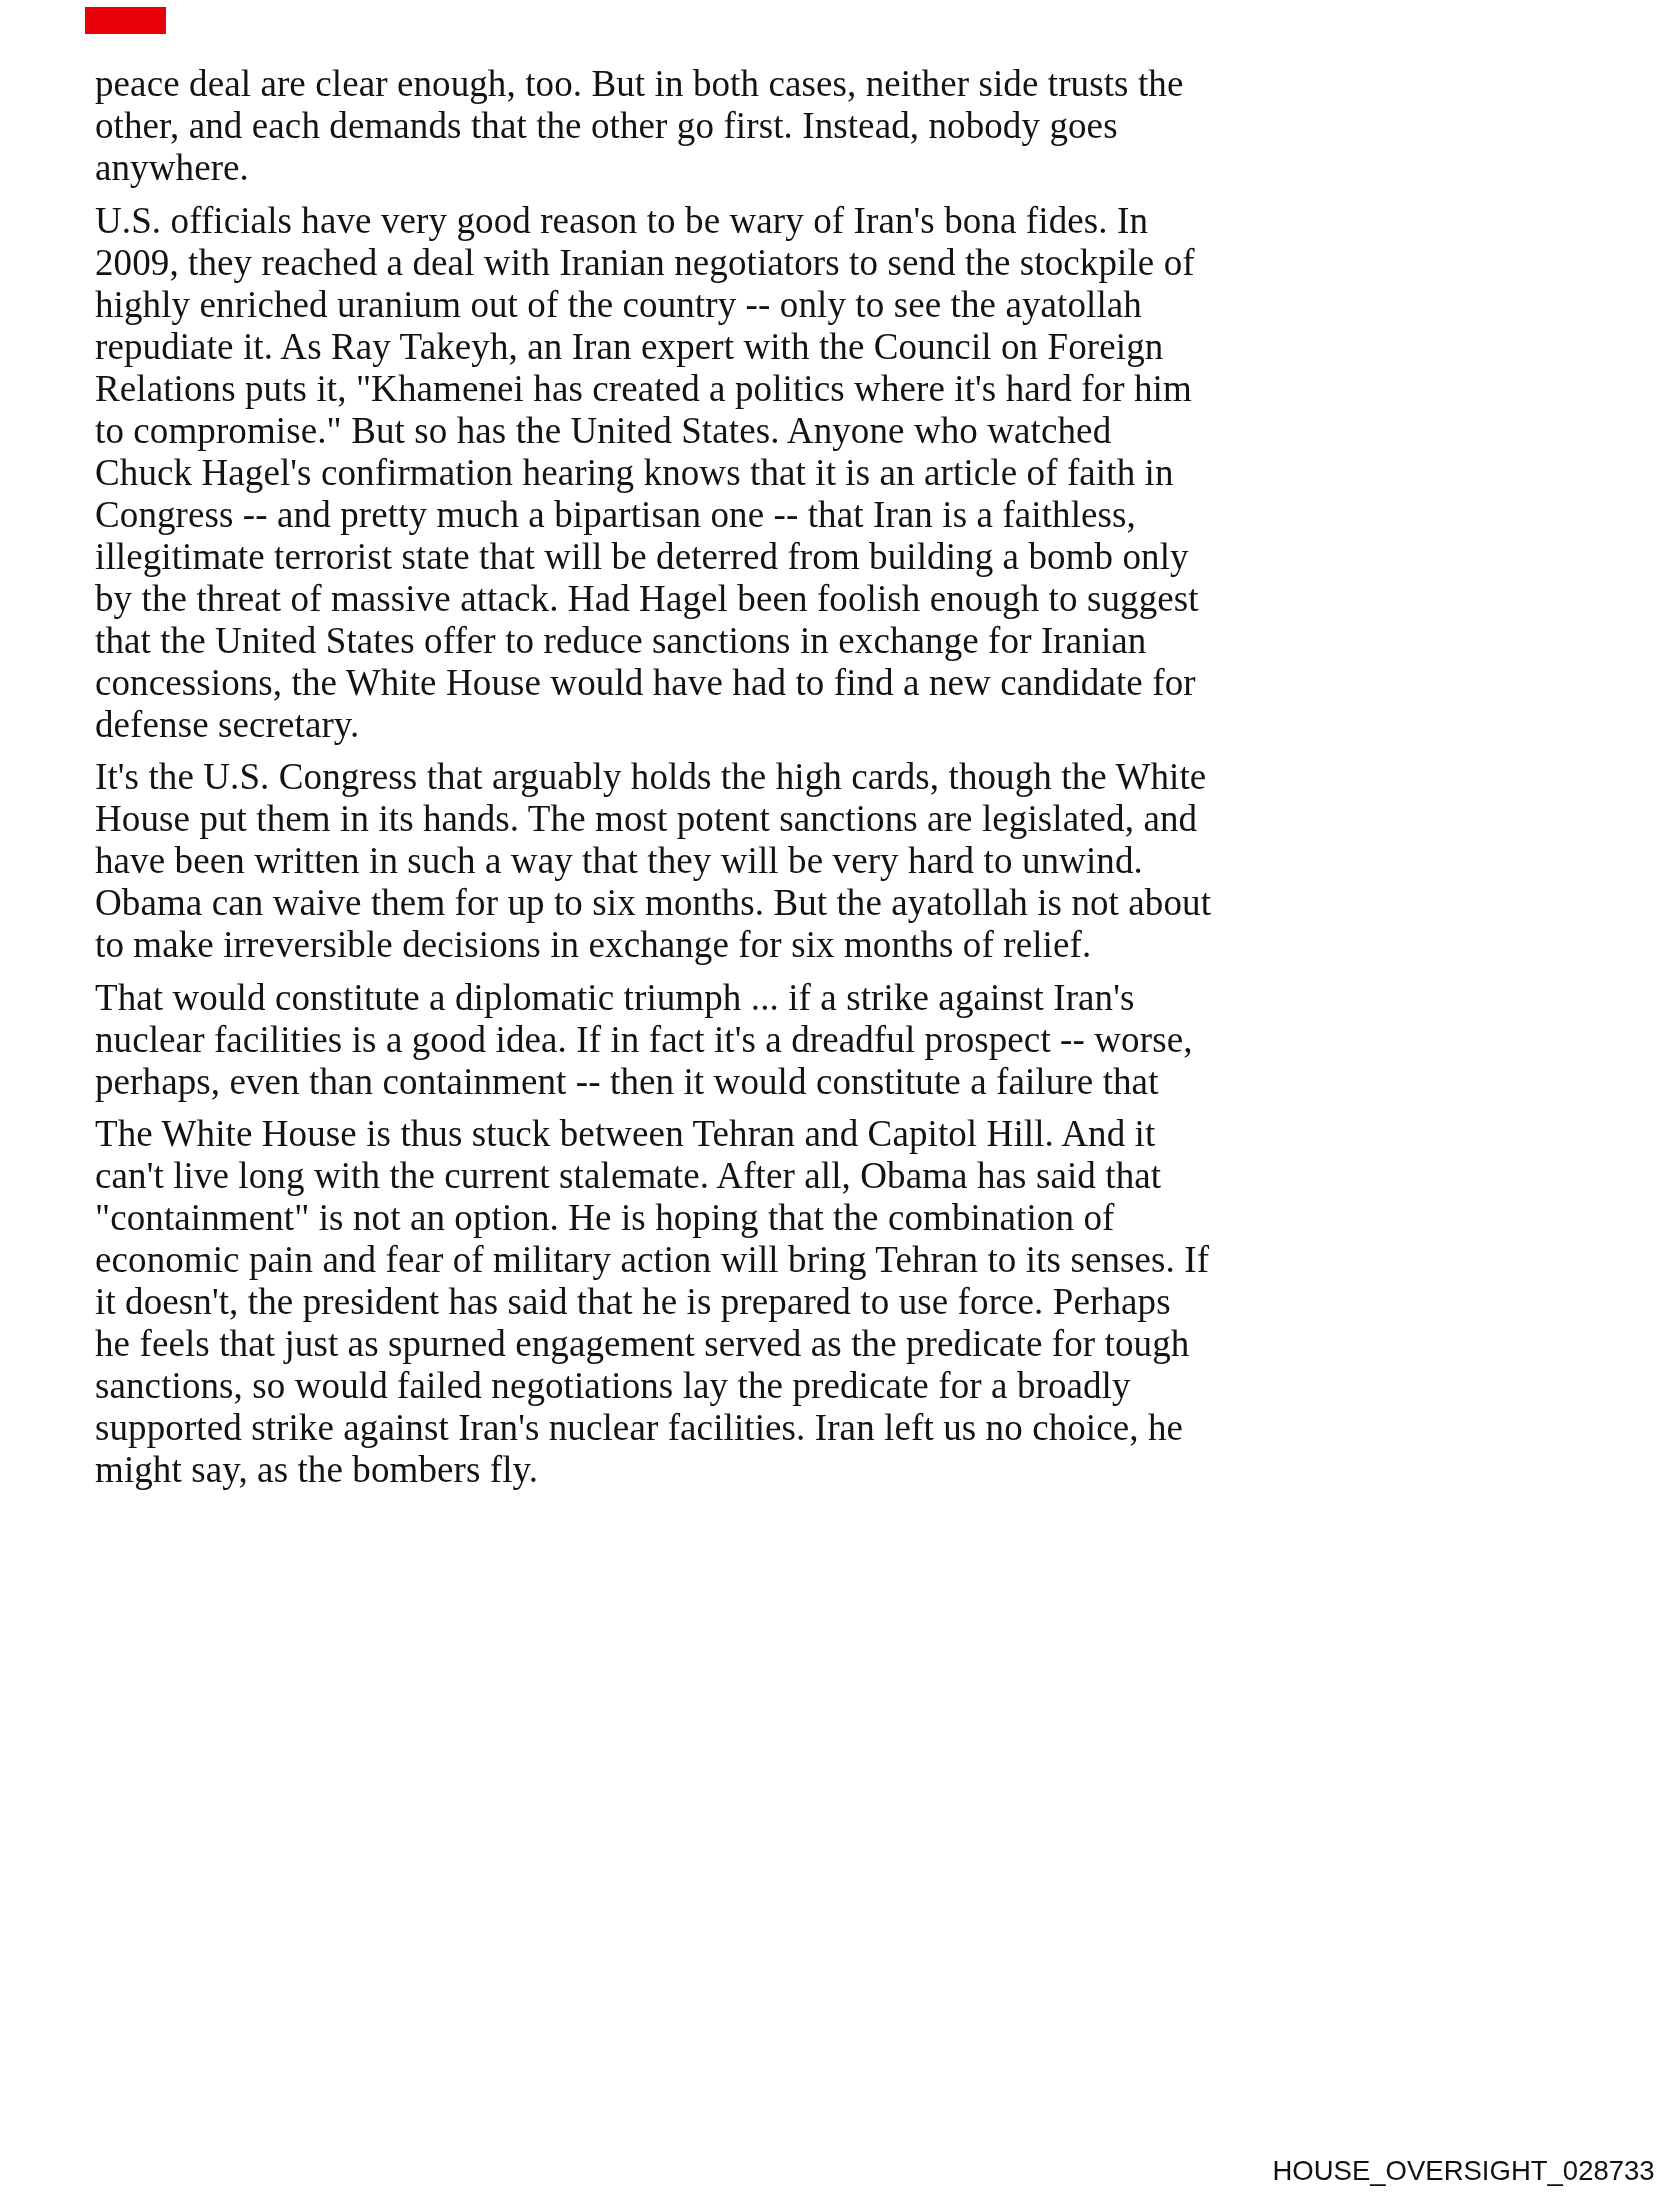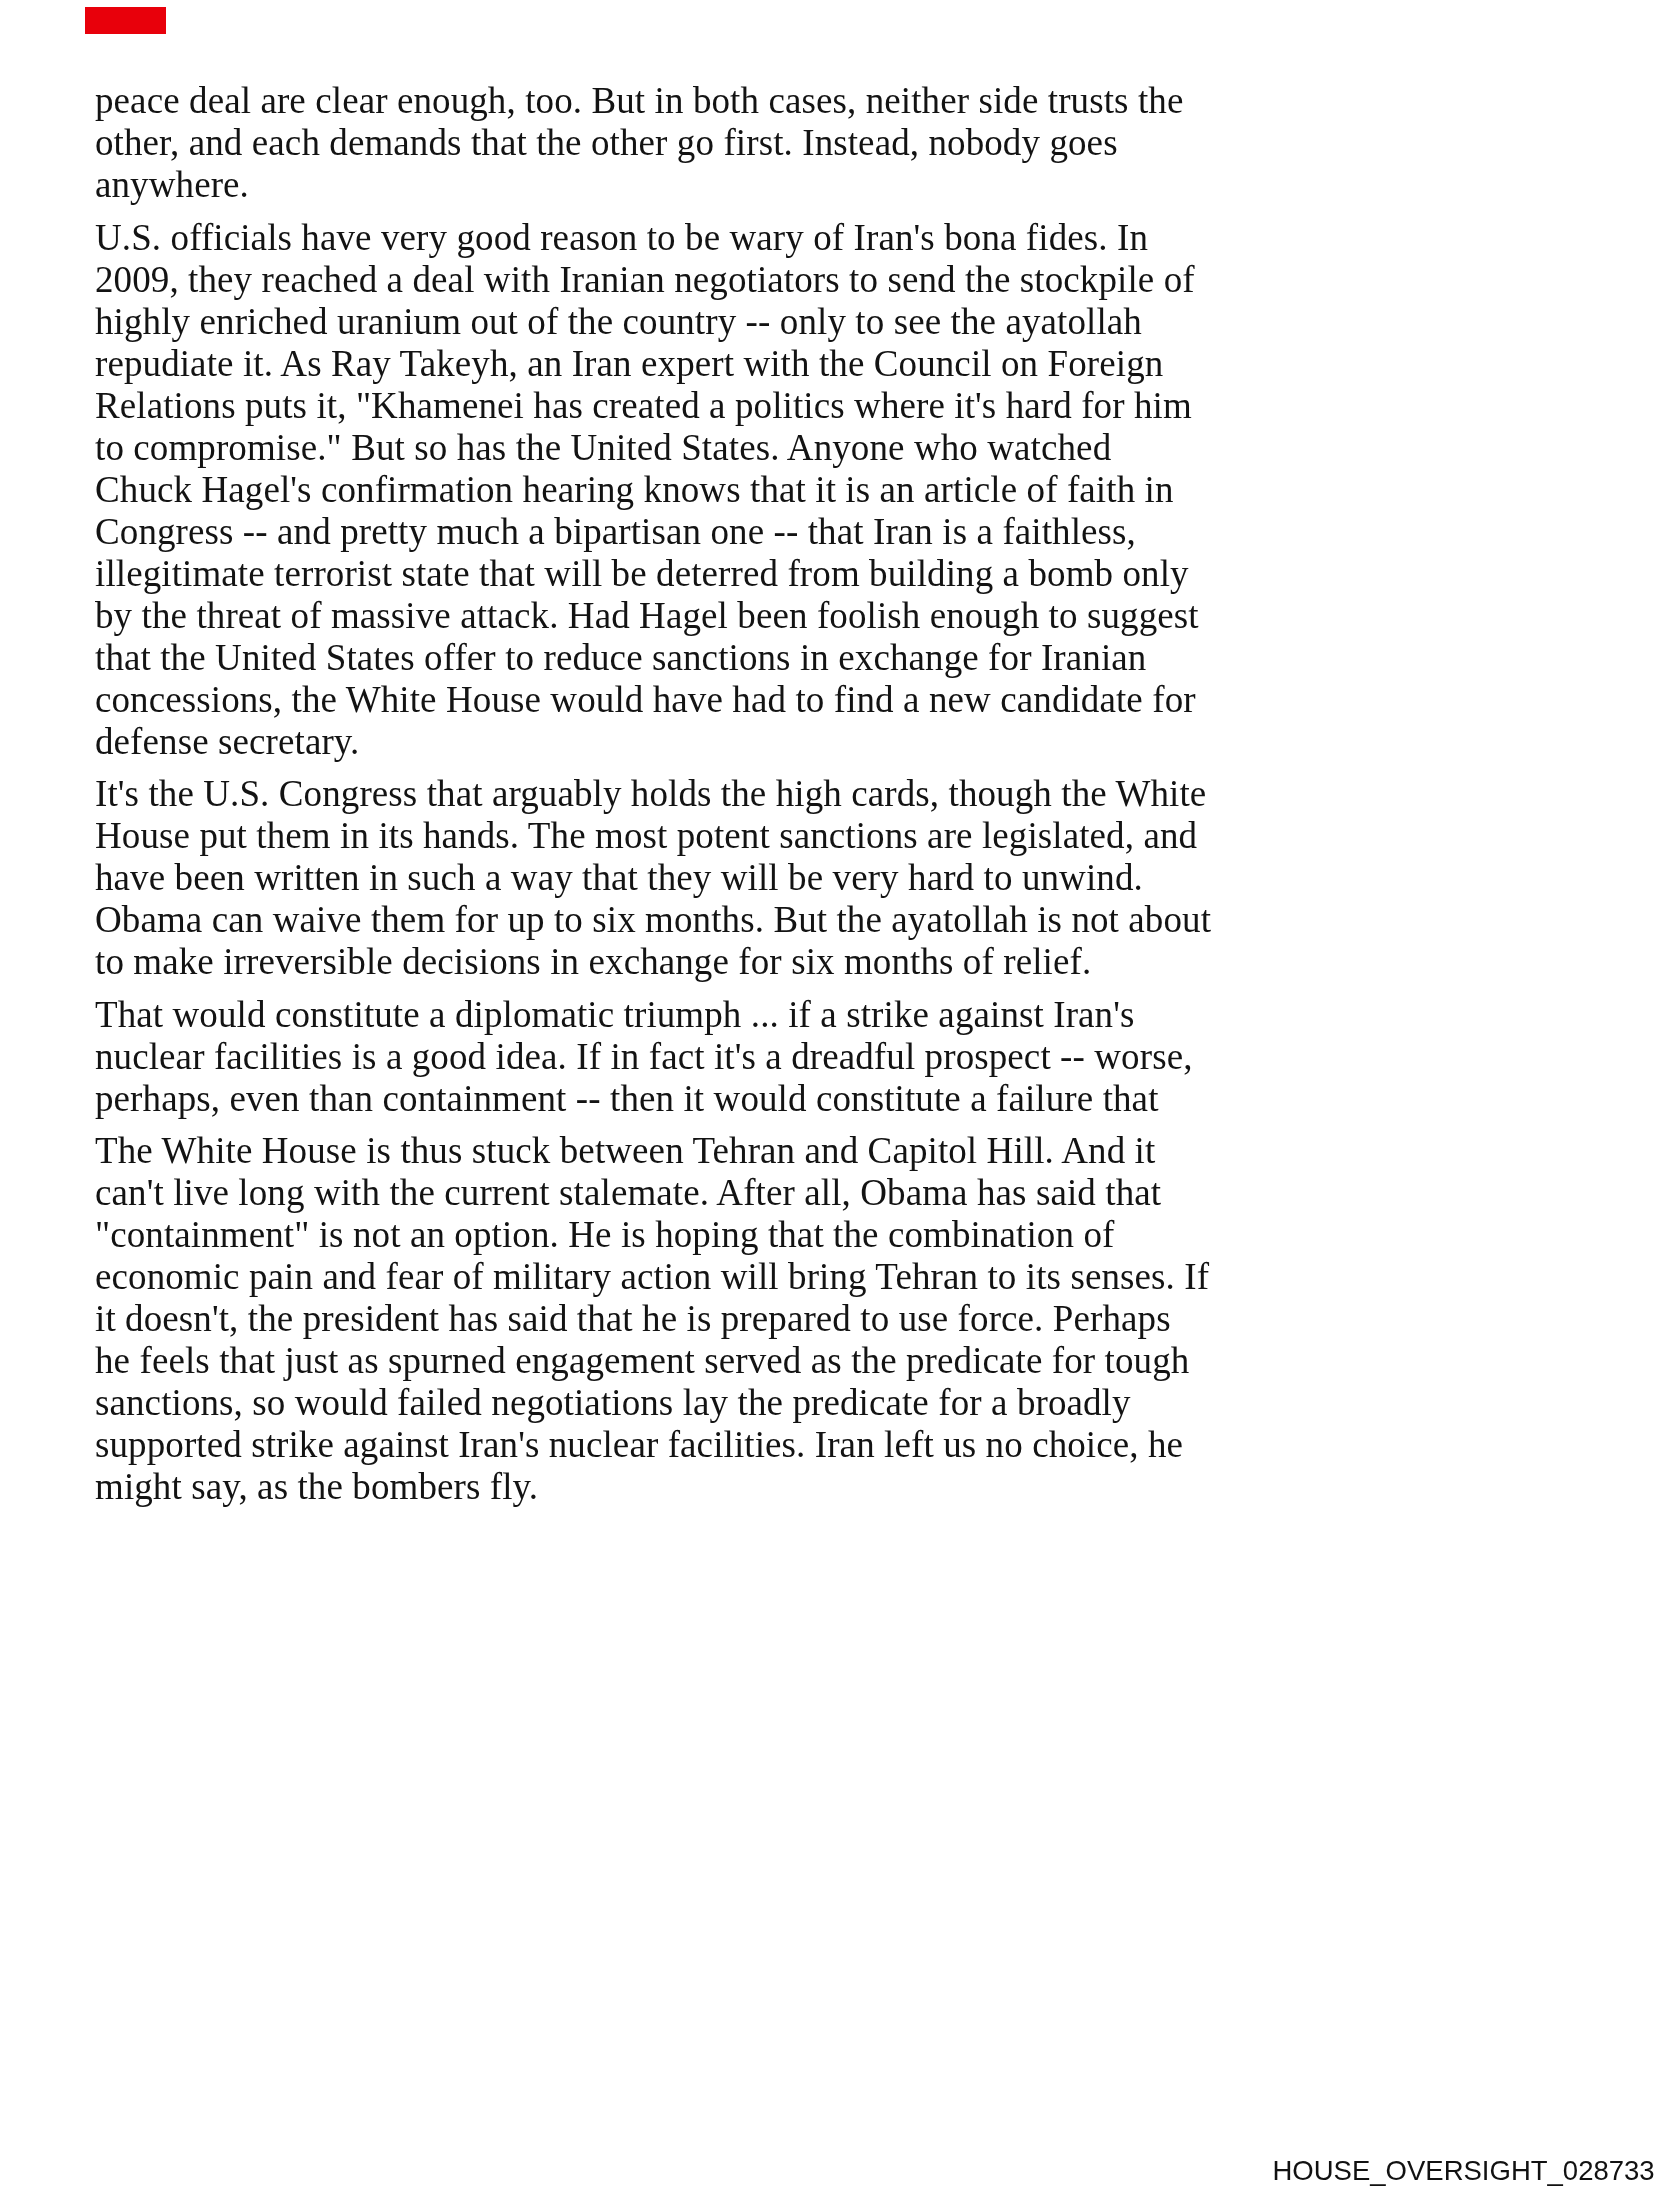--- a/index.html
+++ b/index.html
@@ -23,21 +23,21 @@
     position: absolute;
     left: 85px;
     top: 6.5px;
     width: 81px;
     height: 27.5px;
     background: #e8000b; 
   }
   .body-text {
     position: absolute;
     left: 95px;
-    top: 80px;
+    top: 63px;
     width: 1502px;
     color: #131313;
     font-size: 37px;
     line-height: 42px;
     letter-spacing: 0.1px;
   }
   .body-text p {
     margin: 0 0 10.5px 0;
     white-space: pre-line;
   }

